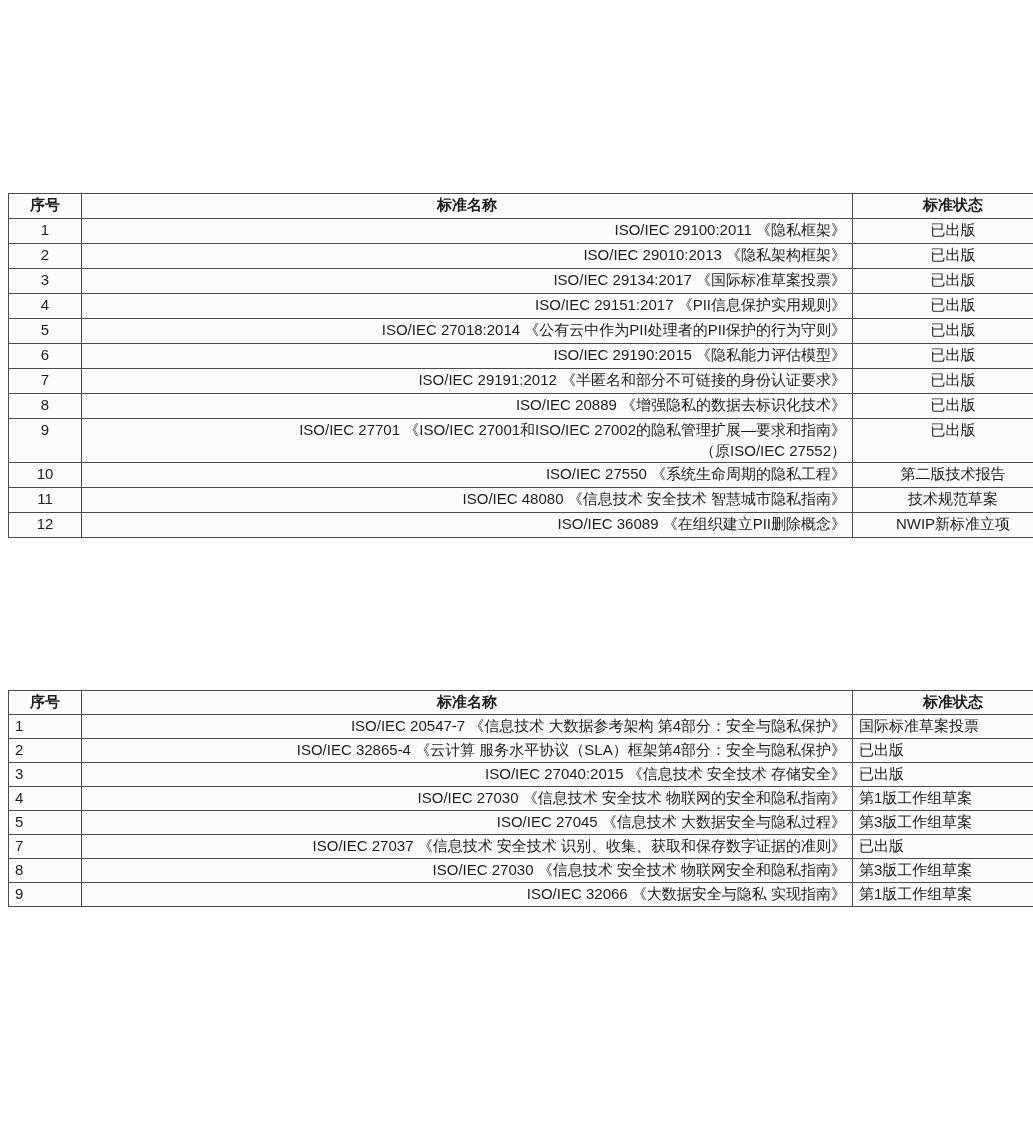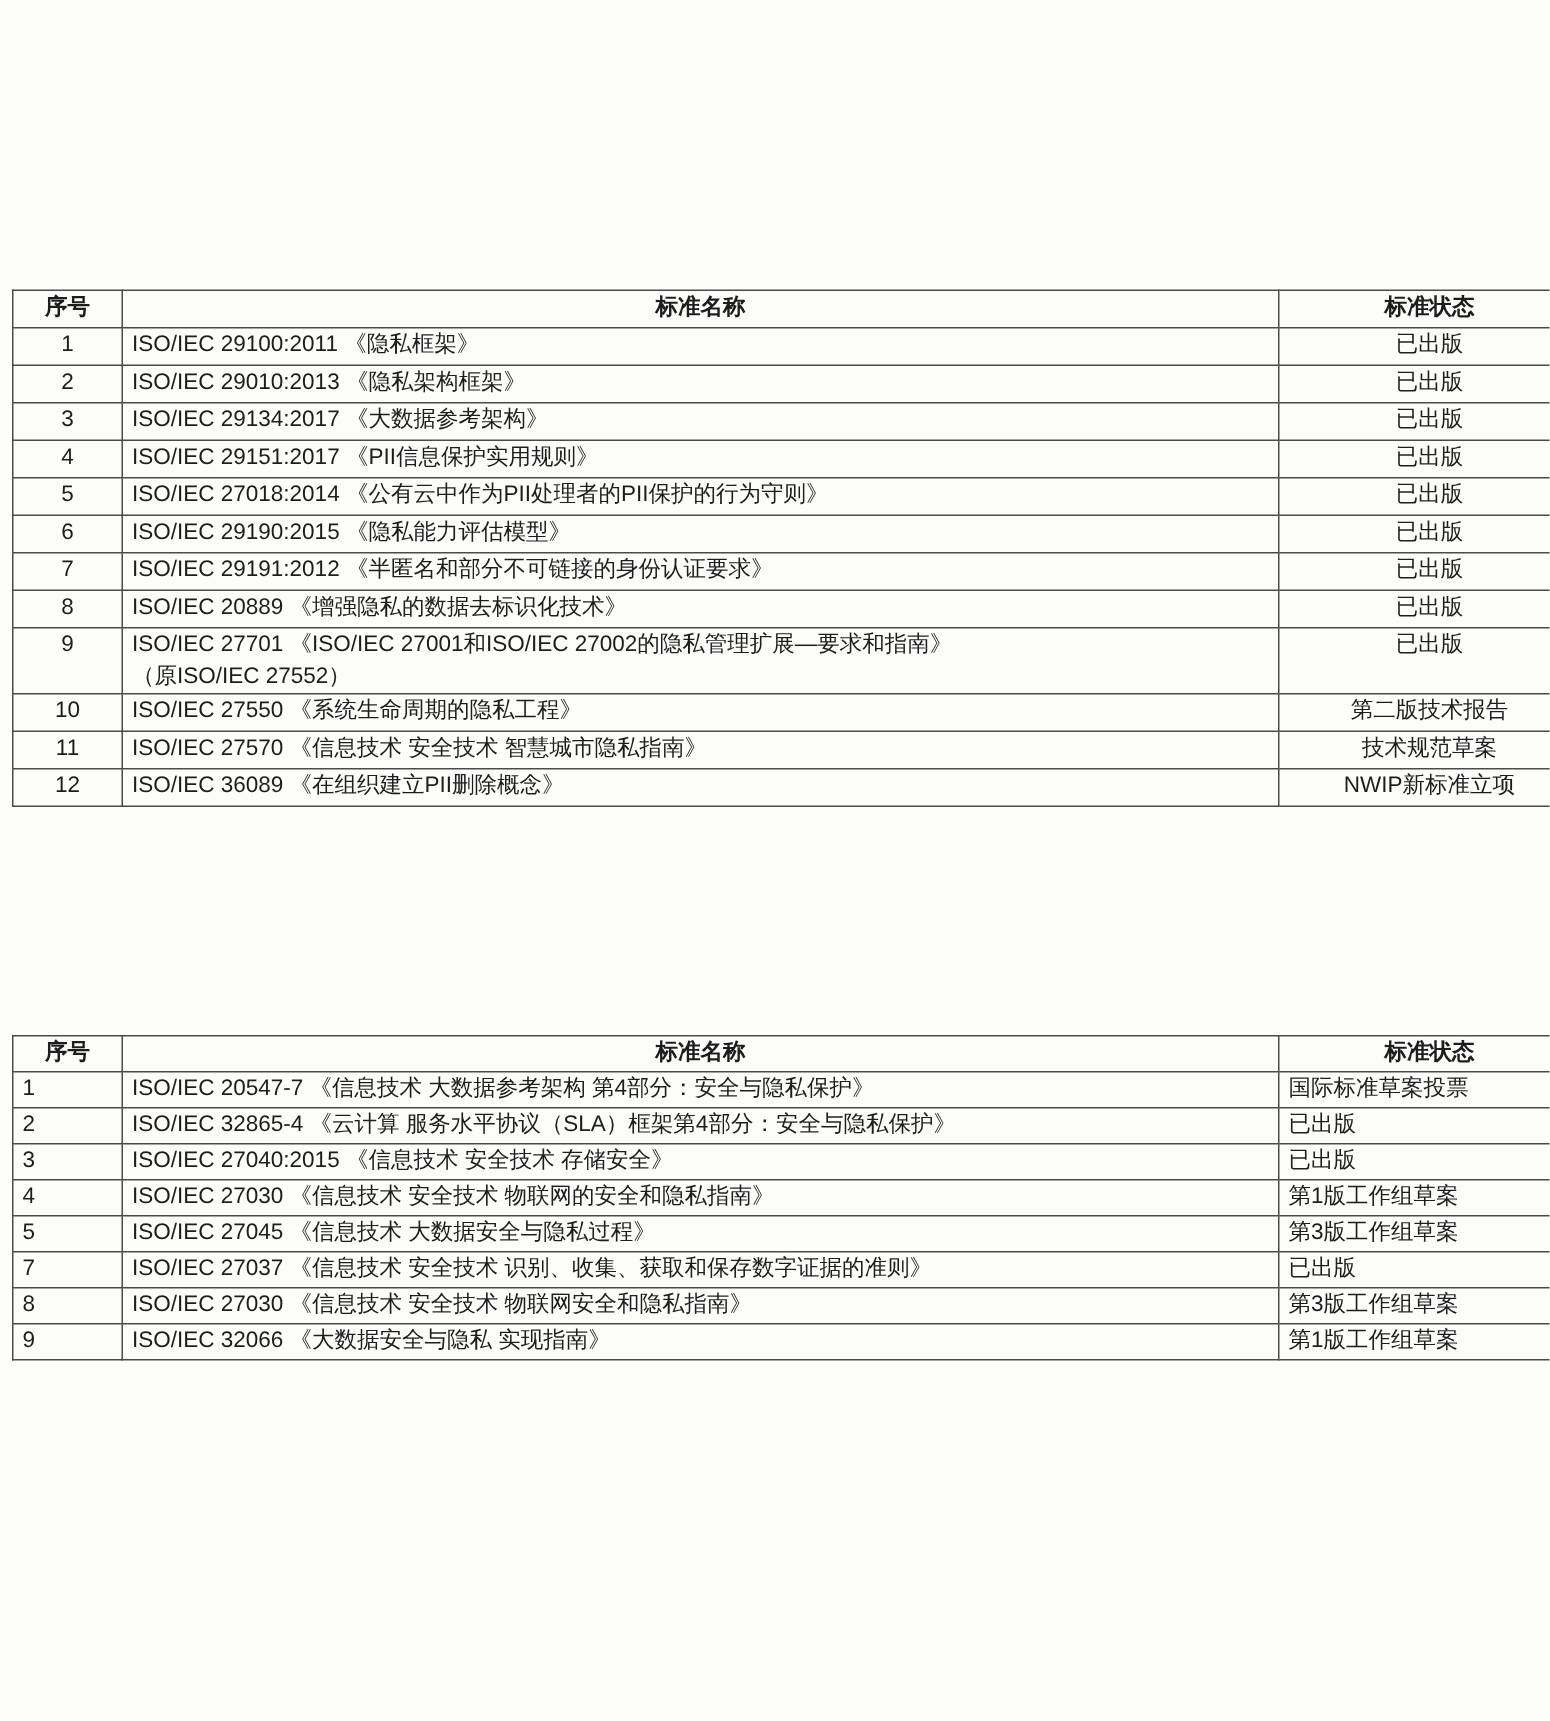--- a/index.html
+++ b/index.html
@@ -42,21 +42,21 @@
   }
   .col-no     { width: 60px; }
   .col-name   { width: 758px; margin-top: 23px; }
   .col-status { width: 188px; }
   #table-privacy tr  { height: 25px; }
   #table-security tr { height: 24px; }
   #table-privacy td.cell-no,
   #table-privacy td.cell-status { text-align: center; }
   #table-security td.cell-no,
   #table-security td.cell-status { text-align: left; }
-  td.cell-name { text-align: left; }
+  td.cell-name { text-align: right; }
   tr.tall { height: 53px; }
 </style>
 </head>
 <body>
 
 <div class="page">
   <table class="doc-table" id="table-privacy">
       <thead>
         <tr>
           <th class="col-no">序号</th>
@@ -70,21 +70,21 @@
           <td class="cell-name">ISO/IEC 29100:2011 《隐私框架》</td>
           <td class="cell-status">已出版</td>
         </tr>
         <tr>
           <td class="cell-no">2</td>
           <td class="cell-name">ISO/IEC 29010:2013 《隐私架构框架》</td>
           <td class="cell-status">已出版</td>
         </tr>
         <tr>
           <td class="cell-no">3</td>
-          <td class="cell-name">ISO/IEC 29134:2017 《大数据参考架构》</td>
+          <td class="cell-name">ISO/IEC 29134:2017 《国际标准草案投票》</td>
           <td class="cell-status">已出版</td>
         </tr>
         <tr>
           <td class="cell-no">4</td>
           <td class="cell-name">ISO/IEC 29151:2017 《PII信息保护实用规则》</td>
           <td class="cell-status">已出版</td>
         </tr>
         <tr>
           <td class="cell-no">5</td>
           <td class="cell-name">ISO/IEC 27018:2014 《公有云中作为PII处理者的PII保护的行为守则》</td>
@@ -111,21 +111,21 @@
 （原ISO/IEC 27552）</td>
           <td class="cell-status">已出版</td>
         </tr>
         <tr>
           <td class="cell-no">10</td>
           <td class="cell-name">ISO/IEC 27550 《系统生命周期的隐私工程》</td>
           <td class="cell-status">第二版技术报告</td>
         </tr>
         <tr>
           <td class="cell-no">11</td>
-          <td class="cell-name">ISO/IEC 27570 《信息技术 安全技术 智慧城市隐私指南》</td>
+          <td class="cell-name">ISO/IEC 48080 《信息技术 安全技术 智慧城市隐私指南》</td>
           <td class="cell-status">技术规范草案</td>
         </tr>
         <tr>
           <td class="cell-no">12</td>
           <td class="cell-name">ISO/IEC 36089 《在组织建立PII删除概念》</td>
           <td class="cell-status">NWIP新标准立项</td>
         </tr>
       </tbody>
     </table>
   <table class="doc-table" id="table-security">

